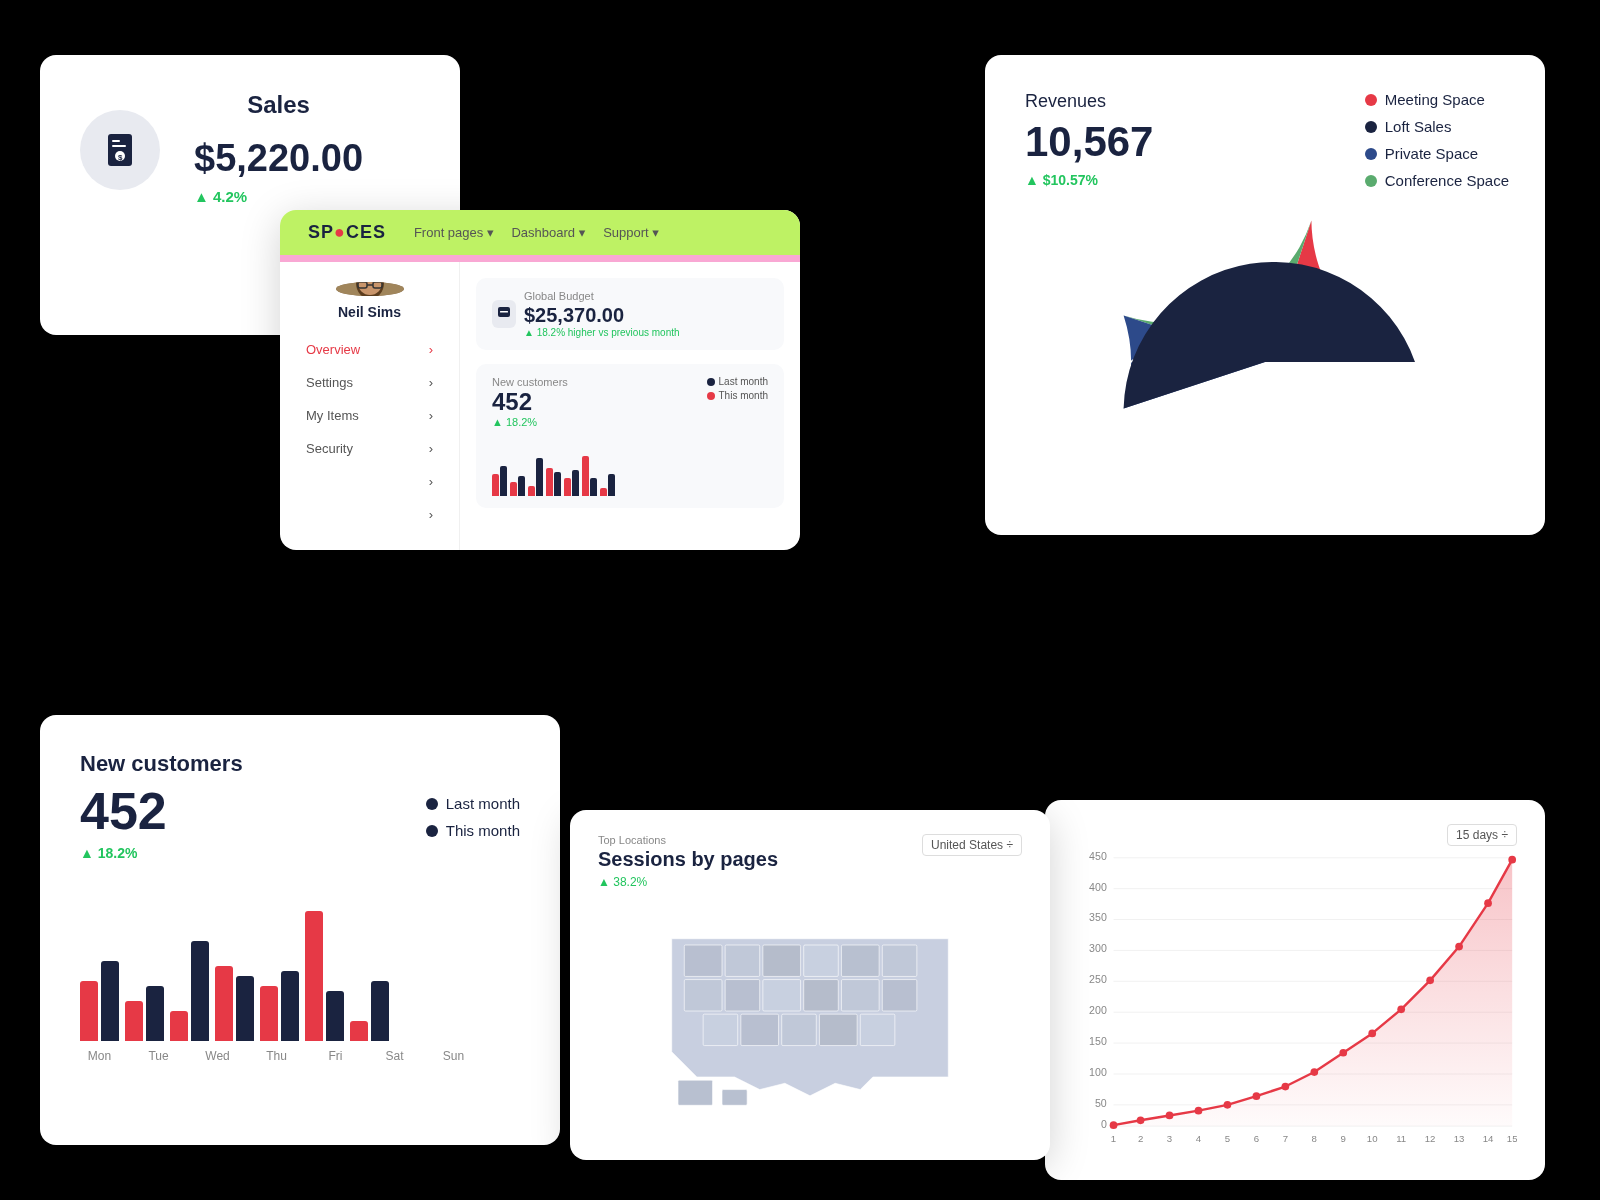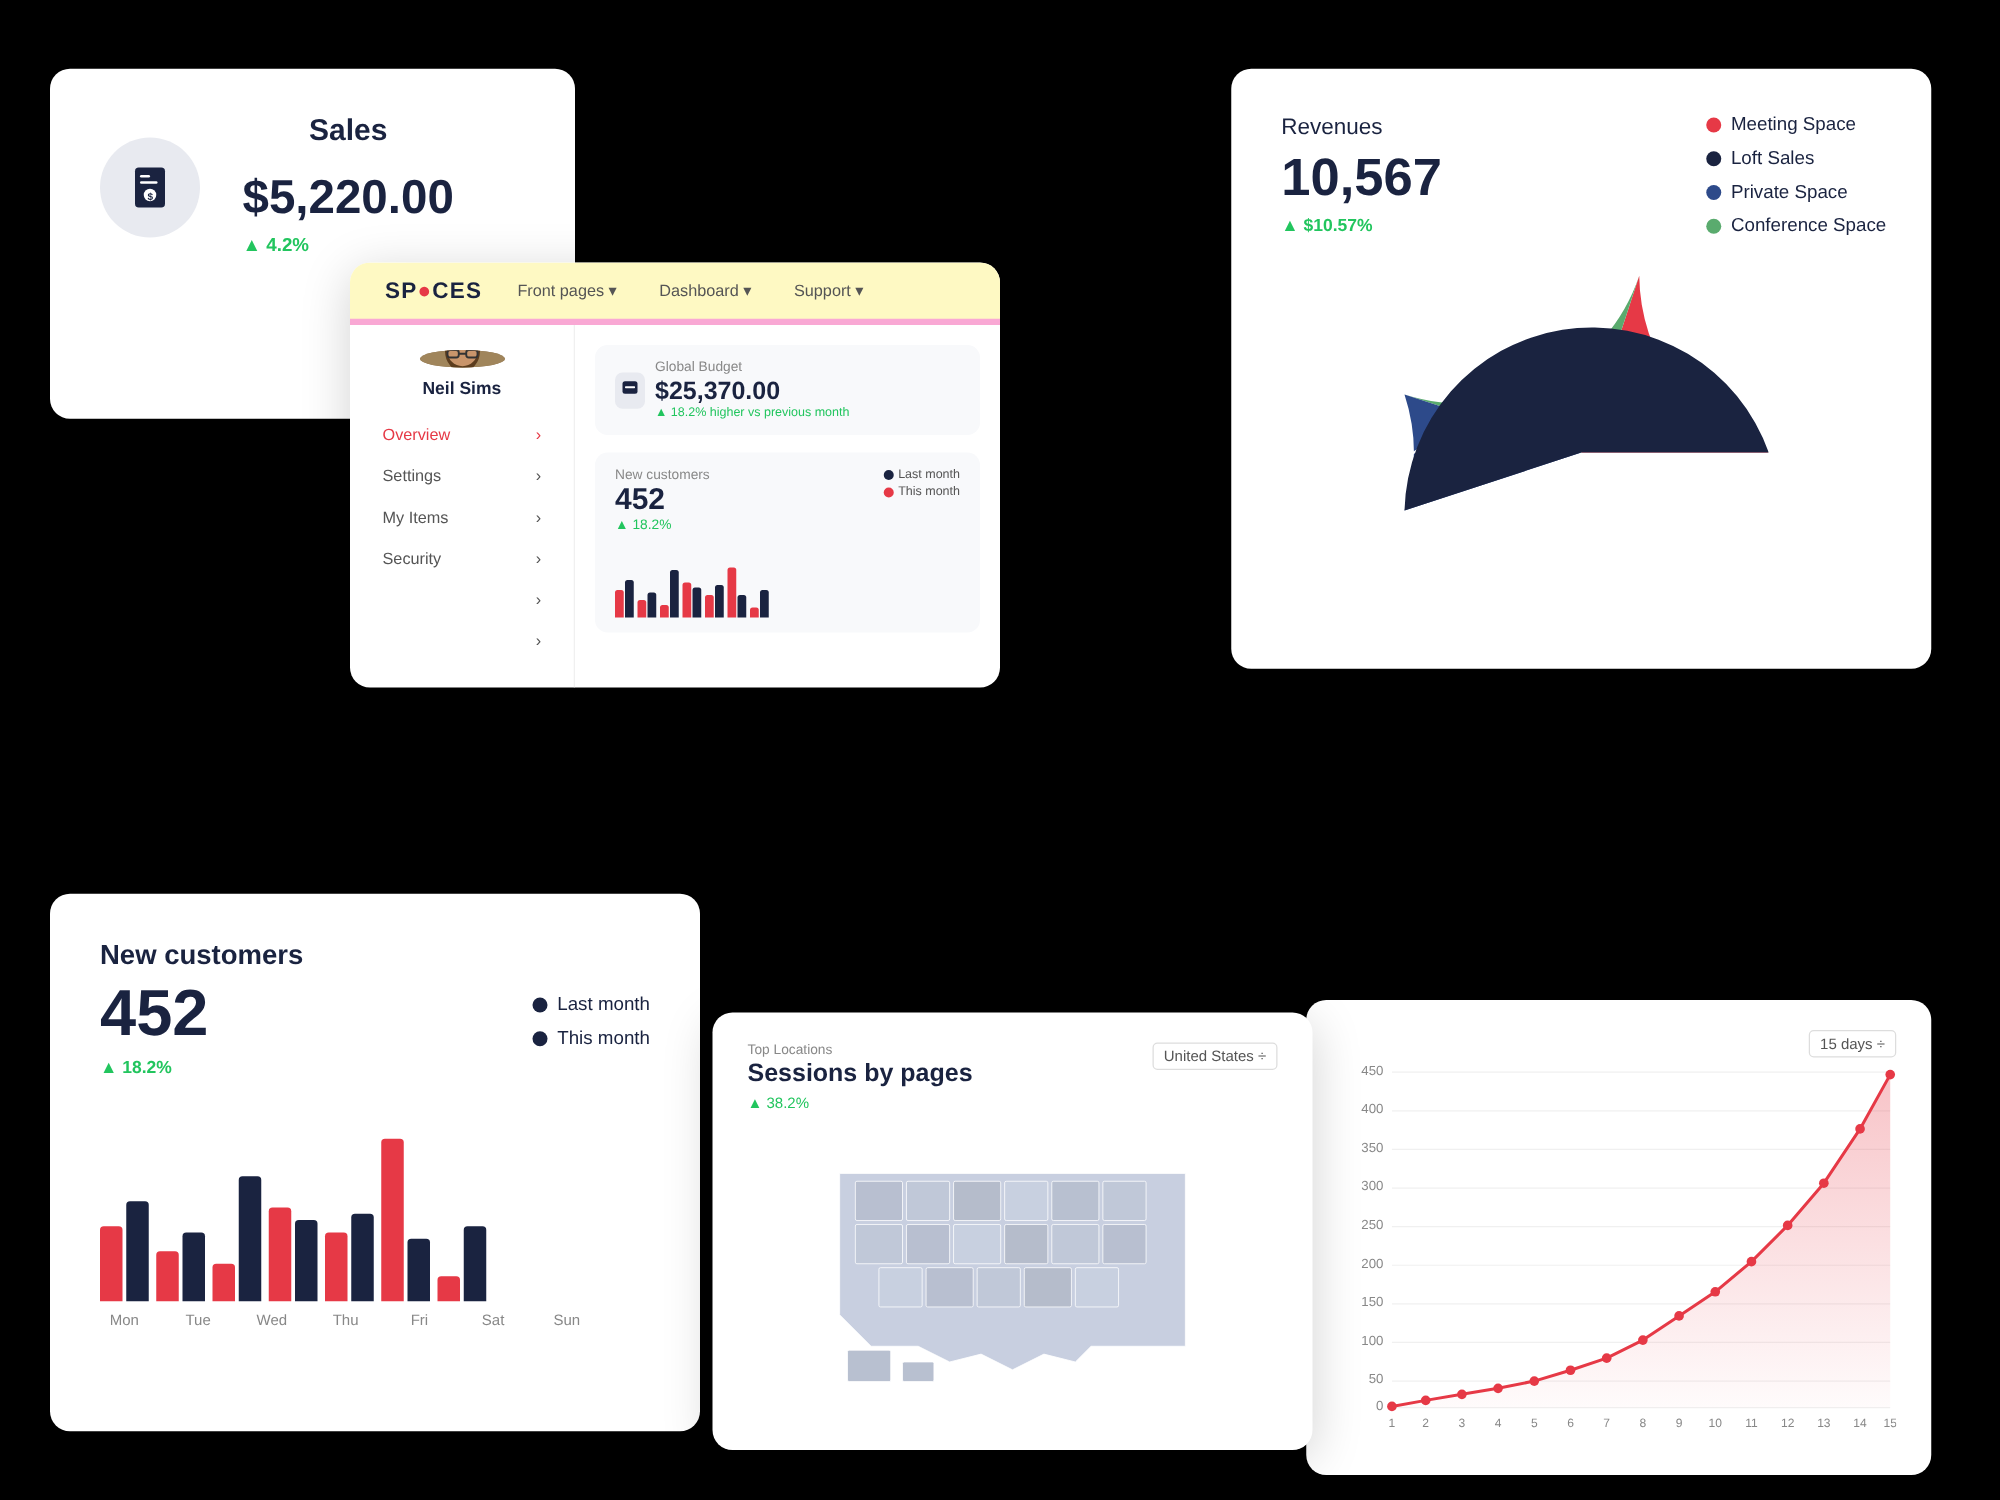--- a/index.html
+++ b/index.html
@@ -113,37 +113,37 @@
     .dashboard-card {
       width: 520px;
       height: 340px;
       top: 210px;
       left: 280px;
       padding: 0;
       overflow: hidden;
       z-index: 10;
     }
     .dash-header {
-      background: #fef9c3;
+      background: #bef264;
       padding: 12px 28px;
       display: flex;
       align-items: center;
-      border-bottom: 5px solid #f9a8d4;
+      border-bottom: 7px solid #f9a8d4;
       gap: 28px;
     }
     .dash-logo {
       font-size: 18px;
       font-weight: 800;
       color: #1a2340;
       letter-spacing: 1px;
     }
     .dash-logo span { color: #e63946; }
     .dash-nav {
       display: flex;
-      gap: 34px;
+      gap: 18px;
       font-size: 13px;
       color: #555;
     }
     .dash-nav span {
       cursor: pointer;
     }
     .dash-body {
       display: flex;
       height: calc(100% - 50px);
     }

